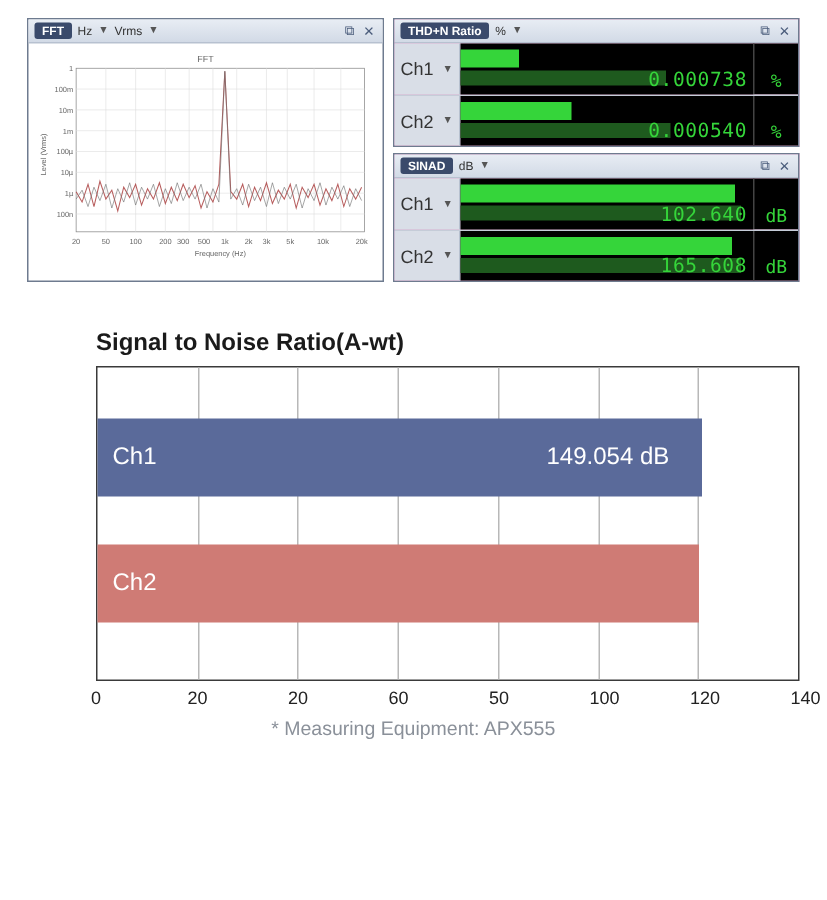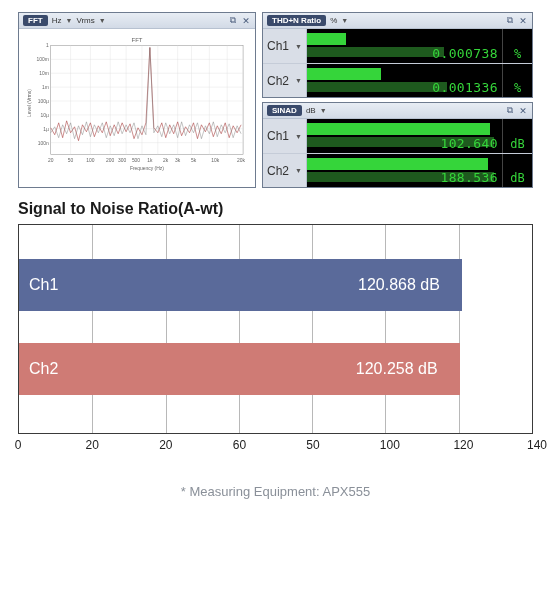--- a/index.html
+++ b/index.html
@@ -5,21 +5,21 @@
   * { box-sizing: border-box; margin: 0; padding: 0; }
   body {
     font-family: "Segoe UI", Arial, sans-serif;
     background: #fff;
     width: 551px;
     height: 600px;
     padding: 12px 18px;
     font-size: 12px;
     color: #222;
   }
-  .top-row { display: flex; gap: 6px; margin-bottom: 12px; }
+  .top-row { display: flex; gap: 6px; margin-bottom: 32px; }
   .fft-panel {
     border: 1px solid #6e7b8f;
     width: 238px;
     background: #fff;
     position: relative;
   }
   .panel-hdr {
     background: linear-gradient(#e8edf4,#d2dae6);
     border-bottom: 1px solid #b7c1d0;
     height: 16px;
@@ -110,21 +110,21 @@
     border-left: 1px solid #444;
     display: flex;
     align-items: flex-end;
     justify-content: center;
     font-size: 12px;
     font-family: Consolas, monospace;
     padding-bottom: 2px;
   }
 
   
-  .snr-section { margin-top: 8px; }
+  .snr-section { margin-top: 8px; margin-left: 46px; }
   .snr-title {
     font-size: 16px;
     font-weight: 700;
     color: #1a1a1a;
     margin-bottom: 6px;
   }
   .snr-chart {
     border: 1px solid #3a3a3a;
     height: 210px;
     position: relative;
@@ -149,21 +149,20 @@
   .snr-bar-label { font-size: 16px; }
   .snr-bar-val { margin-left: auto; font-size: 16px; padding-right: 12px; }
   .bar-ch1 { background: #5a6a9a; top: 34px; }
   .bar-ch2 { background: #cf7b75; top: 118px; }
   .x-tick { width: 12px; text-align: center; transform: translateX(-50%); position: absolute; }
   .x-axis-wrap { position: relative; height: 20px; margin-top: 4px; }
   .footnote {
     text-align: center;
     color: #8a9099;
     font-size: 13px;
-    margin-top: 26px;
   }
 </style>
 </head>
 <body>
 
 <div class="top-row">
 
   <div class="fft-panel">
     <div class="panel-hdr">
       <span class="hdr-badge">FFT</span>
@@ -265,21 +264,21 @@
           <div class="unit-cell">%</div>
         </div>
         <div class="meter-row">
           <div class="ch-label">
               <span>Ch2</span>
               <span class="tri">▼</span>
             </div>
           <div class="meter-bar">
             <div class="bar-fill" style="width:38%"></div>
             <div class="bar-seg2" style="width:72%"></div>
-            <span class="bar-val">0.001336</span>
+            <span class="bar-val">0.000540</span>
           </div>
           <div class="unit-cell">%</div>
         </div>
       </div>
     </div>
 
     <div class="meter-panel">
       <div class="panel-hdr">
         <span class="hdr-badge">SINAD</span>
         <span>dB</span>
@@ -303,21 +302,21 @@
           <div class="unit-cell">dB</div>
         </div>
         <div class="meter-row">
           <div class="ch-label">
               <span>Ch2</span>
               <span class="tri">▼</span>
             </div>
           <div class="meter-bar">
             <div class="bar-fill" style="width:93%"></div>
             <div class="bar-seg2" style="width:96%"></div>
-            <span class="bar-val">188.536</span>
+            <span class="bar-val">165.608</span>
           </div>
           <div class="unit-cell">dB</div>
         </div>
       </div>
     </div>
 
   </div>
 </div>
 
 <div class="snr-section">
@@ -325,25 +324,24 @@
   <div class="snr-chart" id="snr-chart">
 
   <div class="grid-v" style="left: 14.2857%;"></div>
       <div class="grid-v" style="left: 28.5714%;"></div>
       <div class="grid-v" style="left: 42.8571%;"></div>
       <div class="grid-v" style="left: 57.1429%;"></div>
       <div class="grid-v" style="left: 71.4286%;"></div>
       <div class="grid-v" style="left: 85.7143%;"></div>
       <div class="snr-bar bar-ch1" style="width: 86.3343%;">
         <span class="snr-bar-label">Ch1</span>
-        <span class="snr-bar-val">120.868 dB</span>
+        <span class="snr-bar-val">149.054 dB</span>
       </div>
       <div class="snr-bar bar-ch2" style="width: 85.8986%;">
         <span class="snr-bar-label">Ch2</span>
-        <span class="snr-bar-val">120.258 dB</span>
       </div>
     </div>
   <div class="x-axis-wrap" id="x-axis">
       <div class="x-tick" style="left: 0%;">0</div>
       <div class="x-tick" style="left: 14.2857%;">20</div>
       <div class="x-tick" style="left: 28.5714%;">20</div>
       <div class="x-tick" style="left: 42.8571%;">60</div>
       <div class="x-tick" style="left: 57.1429%;">50</div>
       <div class="x-tick" style="left: 71.4286%;">100</div>
       <div class="x-tick" style="left: 85.7143%;">120</div>

